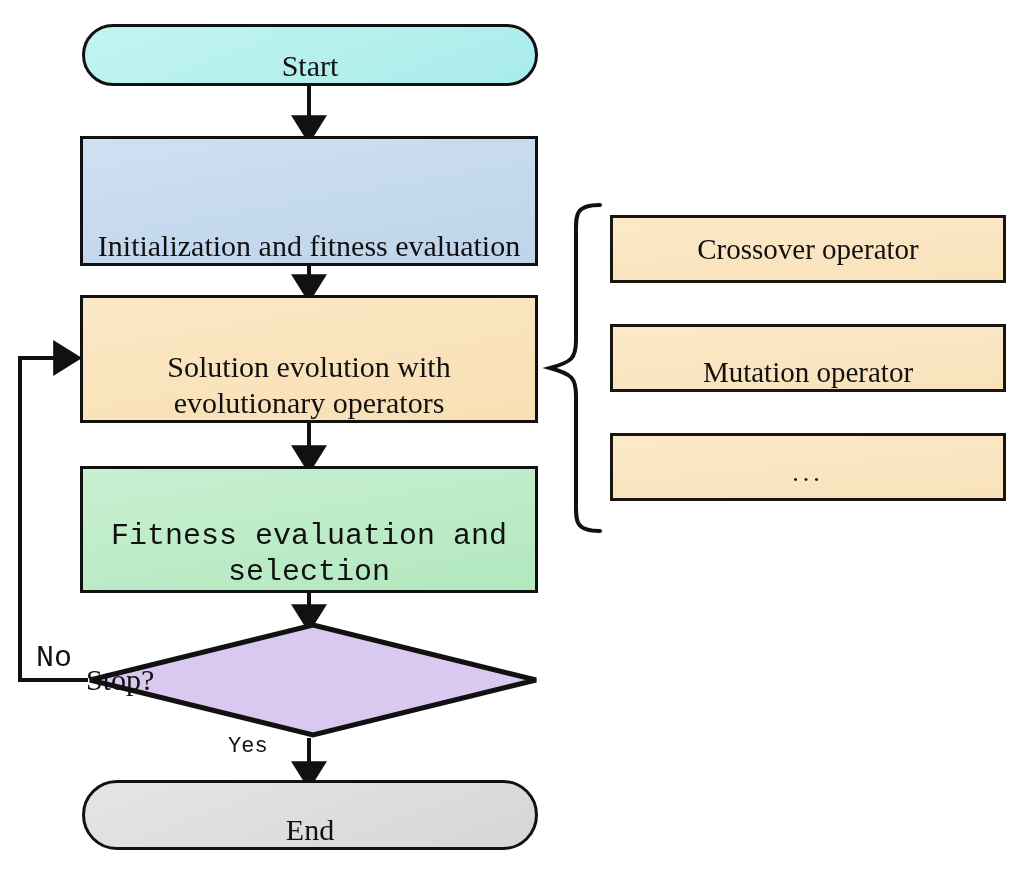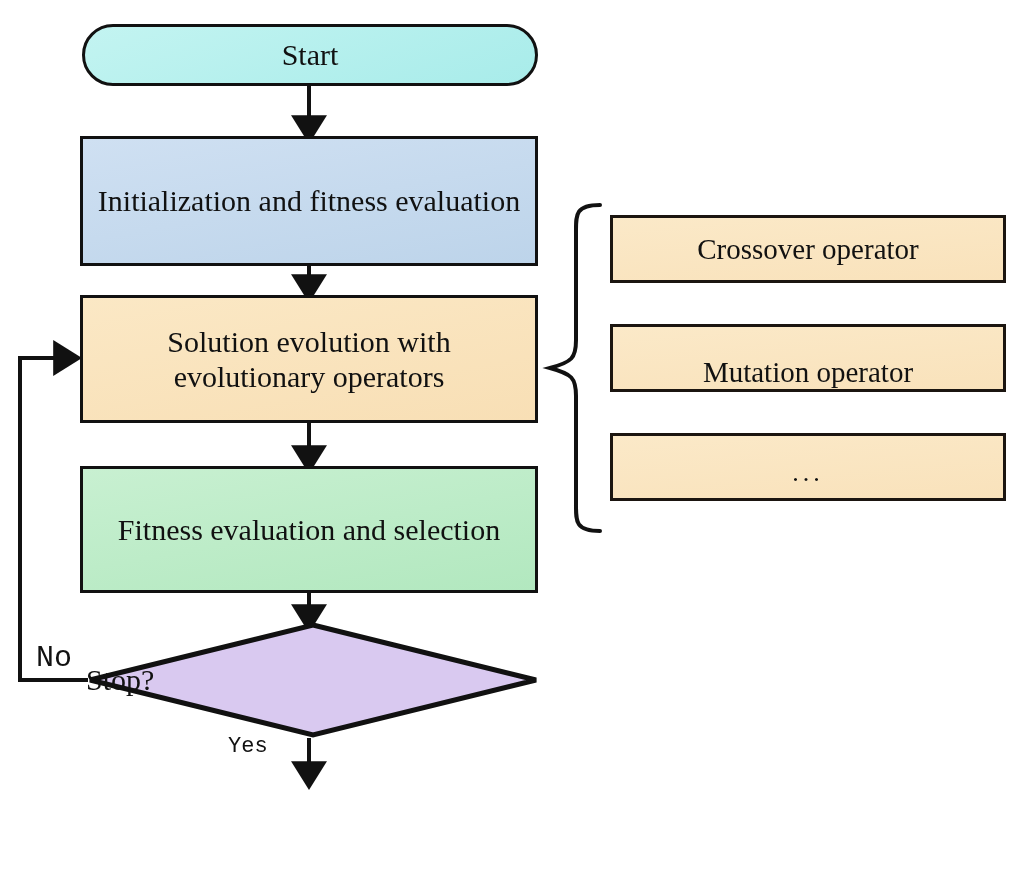--- a/index.html
+++ b/index.html
@@ -13,21 +13,21 @@
     height: 876px;
     background: #ffffff;
     font-family: "Liberation Serif", "DejaVu Serif", serif;
     overflow: hidden;
   }
   .node {
     position: absolute;
     box-sizing: border-box;
     border: 3px solid #111111;
     display: flex;
-    align-items: center;
+    align-items: flex-end;
     justify-content: center;
     text-align: center;
     color: #111111;
     line-height: 1.18;
     z-index: 3;
   }
   .pill {
     border-radius: 40px;
   }
   .node .label {
@@ -111,35 +111,39 @@
               background:linear-gradient(170deg,#fbe8c5 0%,#f8dfb5 100%);">
     <span class="label">Solution evolution with evolutionary operators</span>
   </div>
 
   <div class="node" style="left:80px; top:136px; width:458px; height:130px; font-size:30px;
               background:linear-gradient(170deg,#cfe0f2 0%,#bdd4ea 100%);">
     <span class="label">Initialization and fitness evaluation</span>
   </div>
 
   <div class="node" style="left:80px; top:466px; width:458px; height:127px; font-size:30px;
-              background:linear-gradient(170deg,#c8f0d1 0%,#b2e8bf 100%);">
+              background:linear-gradient(170deg,#c8f0d1 0%,#b2e8bf 100%);font-family:Liberation Mono, monospace;">
     <span class="label">Fitness evaluation and selection</span>
   </div>
 
   <div style="position:absolute; left:86px; top:621px; width:454px; height:118px; z-index:3;">
     <svg width="454" height="118" viewBox="0 0 454 118" style="display:block;">
       <polygon points="227,4 450,59 227,114 4,59" fill="#d9c9f0" stroke="#111111" stroke-width="5" stroke-linejoin="miter"></polygon>
     </svg>
     <div style="position:absolute; left:0; top:0; width:454px; height:118px;
                 display:flex; align-items:center; justify-content:flex-start;
                 font-size:30px; color:#111111;">
       <span>Stop?</span>
     </div>
   </div>
 
+  <div class="node pill" style="left:82px; top:780px; width:456px; height:70px; font-size:30px;
+              background:linear-gradient(160deg,#e4e6e5 0%,#d4d7d6 100%);">
+    <span class="label">End</span>
+  </div>
 
   <div class="op-box" style="left:610px; top:215px; width:396px; height:68px; font-size:29px;">
     <span>Crossover operator</span>
   </div>
 
   <div class="op-box" style="left:610px; top:324px; width:396px; height:68px; font-size:29px;align-items:flex-end;">
     <span>Mutation operator</span>
   </div>
 
   <div class="op-box" style="left:610px; top:433px; width:396px; height:68px; font-size:29px;">

